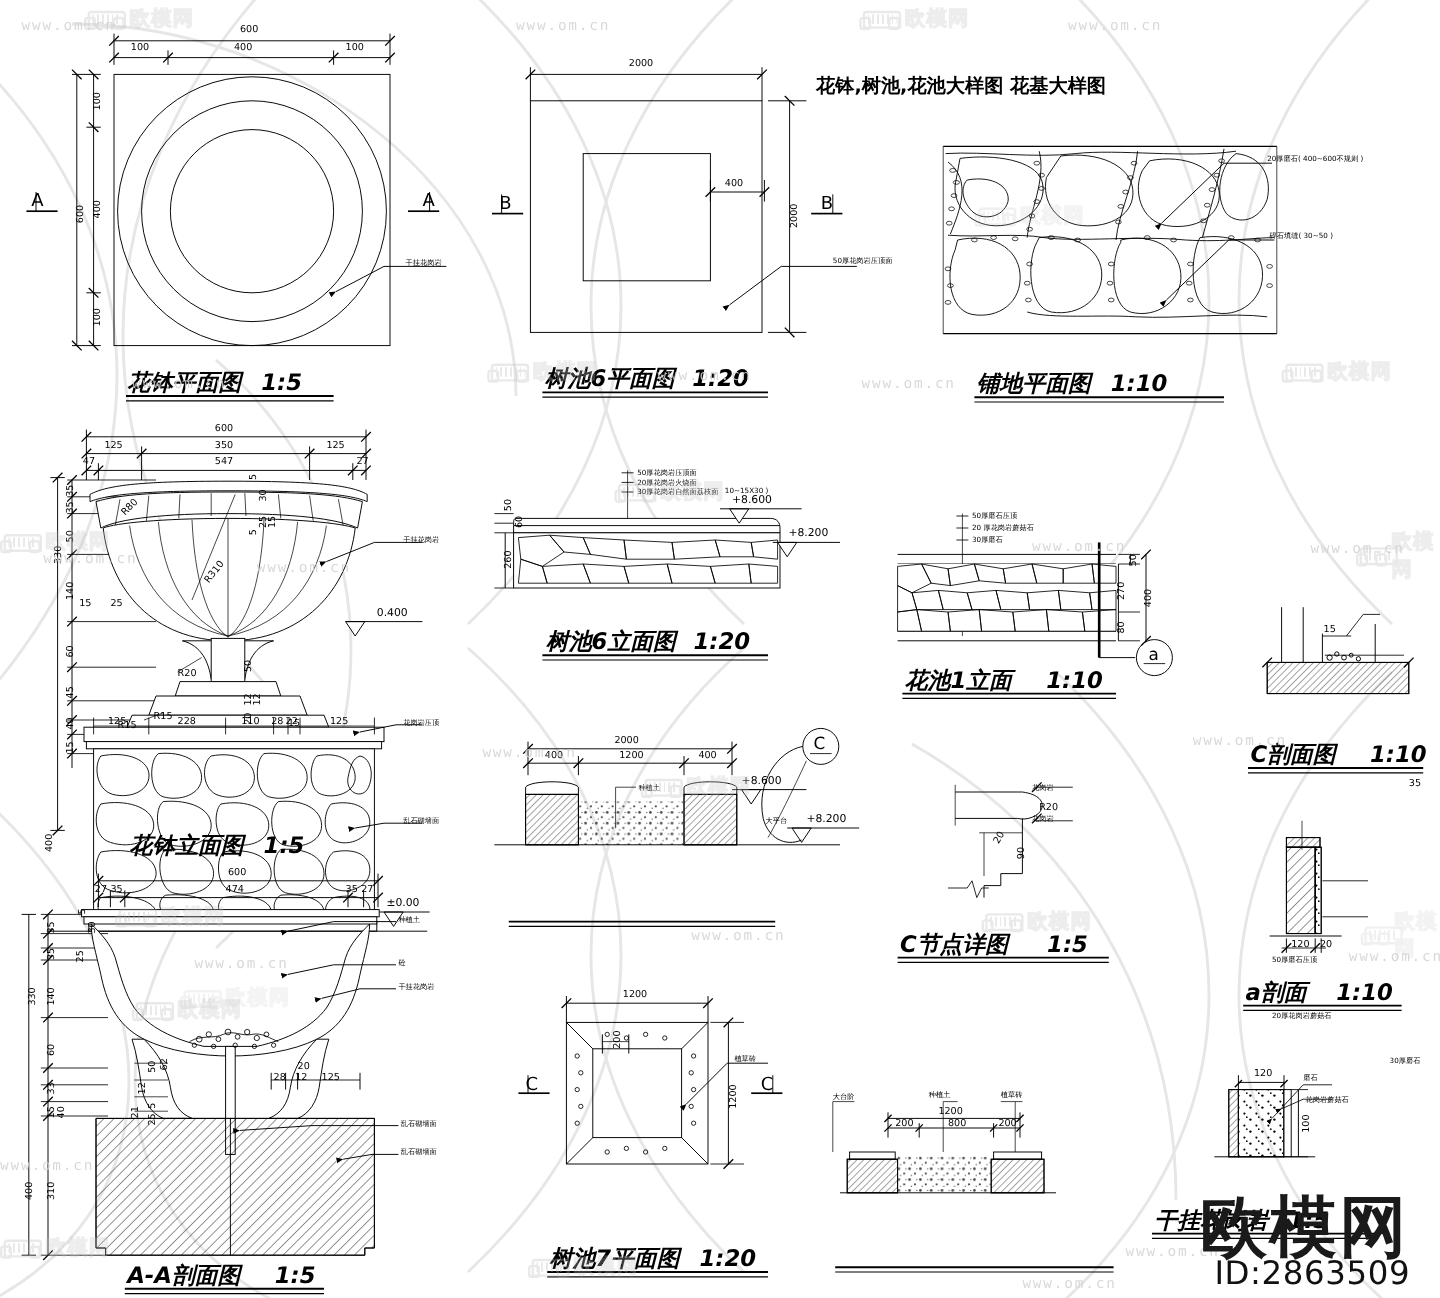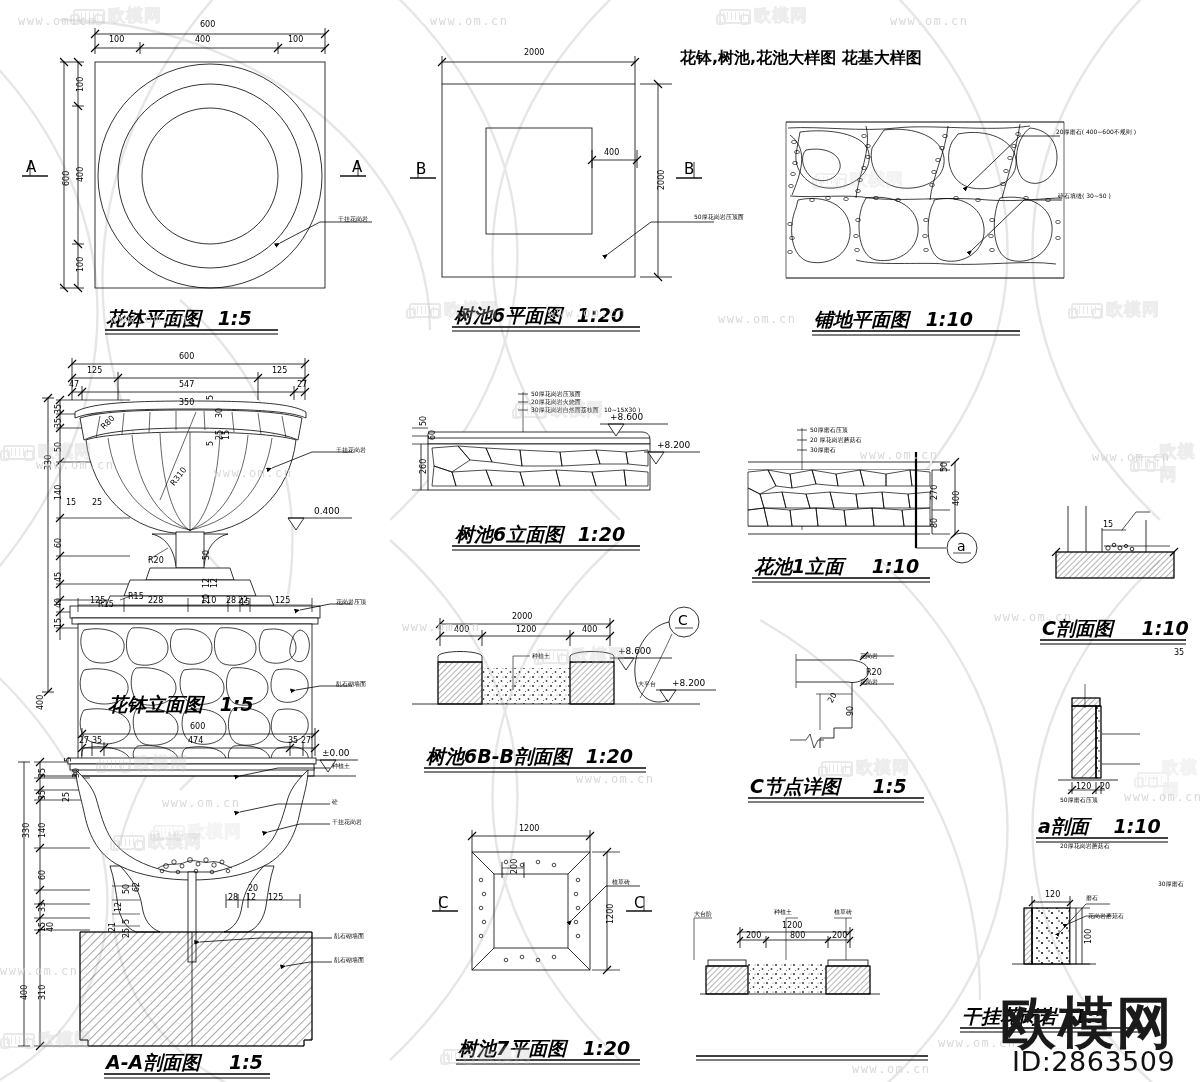--- a/index.html
+++ b/index.html
@@ -874,21 +874,21 @@
       <path d="M1060 932 L1086 904 L1110 904" stroke-width="0.7" marker-start="url(#arr)"></path>
       <path d="M1068 924 L1086 916 L1110 916" stroke-width="0.7" marker-start="url(#arr)"></path>
 
       <line x1="960" y1="1028" x2="1148" y2="1028" stroke-width="1.6"></line>
       <line x1="960" y1="1032" x2="1148" y2="1032" stroke-width="1"></line>
     </g>
 
     </g>
   </svg>
 
-  <div class="head" style="left:680px;top:48px;">花钵,树池,花池大样图 花基大样图</div>
+  <div class="head" style="left:680px;top:62px;">花钵,树池,花池大样图 花基大样图</div>
 
   <div class="ttl" style="left:106px;top:306px;">
     <span>花钵平面图</span>
     <span class="sc" style="margin-left:10px;">1:5</span>
   </div>
   <div class="ttl" style="left:454px;top:303px;">
     <span>树池6平面图</span>
     <span class="sc" style="margin-left:8px;">1:20</span>
   </div>
   <div class="ttl" style="left:814px;top:307px;">
@@ -903,24 +903,20 @@
     <span>树池6立面图</span>
     <span class="sc" style="margin-left:8px;">1:20</span>
   </div>
   <div class="ttl" style="left:754px;top:554px;">
     <span>花池1立面</span>
     <span class="sc" style="margin-left:22px;">1:10</span>
   </div>
   <div class="ttl" style="left:1042px;top:616px;">
     <span>C剖面图</span>
     <span class="sc" style="margin-left:22px;">1:10</span>
-  </div>
-  <div class="ttl" style="left:426px;top:744px;">
-    <span>树池6B-B剖面图</span>
-    <span class="sc" style="margin-left:8px;">1:20</span>
   </div>
   <div class="ttl" style="left:750px;top:774px;">
     <span>C节点详图</span>
     <span class="sc" style="margin-left:26px;">1:5</span>
   </div>
   <div class="ttl" style="left:1038px;top:814px;">
     <span>a剖面</span>
     <span class="sc" style="margin-left:18px;">1:10</span>
   </div>
   <div class="ttl" style="left:106px;top:1050px;">
@@ -953,21 +949,21 @@
   <div class="dim" style="left:604px;top:148px;">400</div>
   <div class="mark" style="left:416px;top:160px;">B</div>
   <div class="mark" style="left:684px;top:160px;">B</div>
   <div class="note" style="left:694px;top:213px;">50厚花岗岩压顶面</div>
 
   <div class="note" style="left:1056px;top:128px;">20厚磨石( 400~600不规则 )</div>
   <div class="note" style="left:1058px;top:192px;">碎石填缝( 30~50 )</div>
 
   <div class="dim" style="left:179px;top:352px;">600</div>
   <div class="dim" style="left:87px;top:366px;">125</div>
-  <div class="dim" style="left:179px;top:366px;margin-top:32px;">350</div>
+  <div class="dim" style="left:179px;top:366px;">350</div>
   <div class="dim" style="left:272px;top:366px;">125</div>
   <div class="dim" style="left:179px;top:380px;">547</div>
   <div class="dim" style="left:69px;top:380px;">47</div>
   <div class="dim" style="left:297px;top:380px;">27</div>
 
   <div class="dim v" style="left:54px;top:414px;transform:rotate(-90deg);">35</div>
   <div class="dim v" style="left:54px;top:428px;transform:rotate(-90deg);">35</div>
   <div class="dim v" style="left:54px;top:452px;transform:rotate(-90deg);">50</div>
   <div class="dim v" style="left:44px;top:470px;transform:rotate(-90deg);">330</div>
   <div class="dim v" style="left:54px;top:500px;transform:rotate(-90deg);">140</div>

